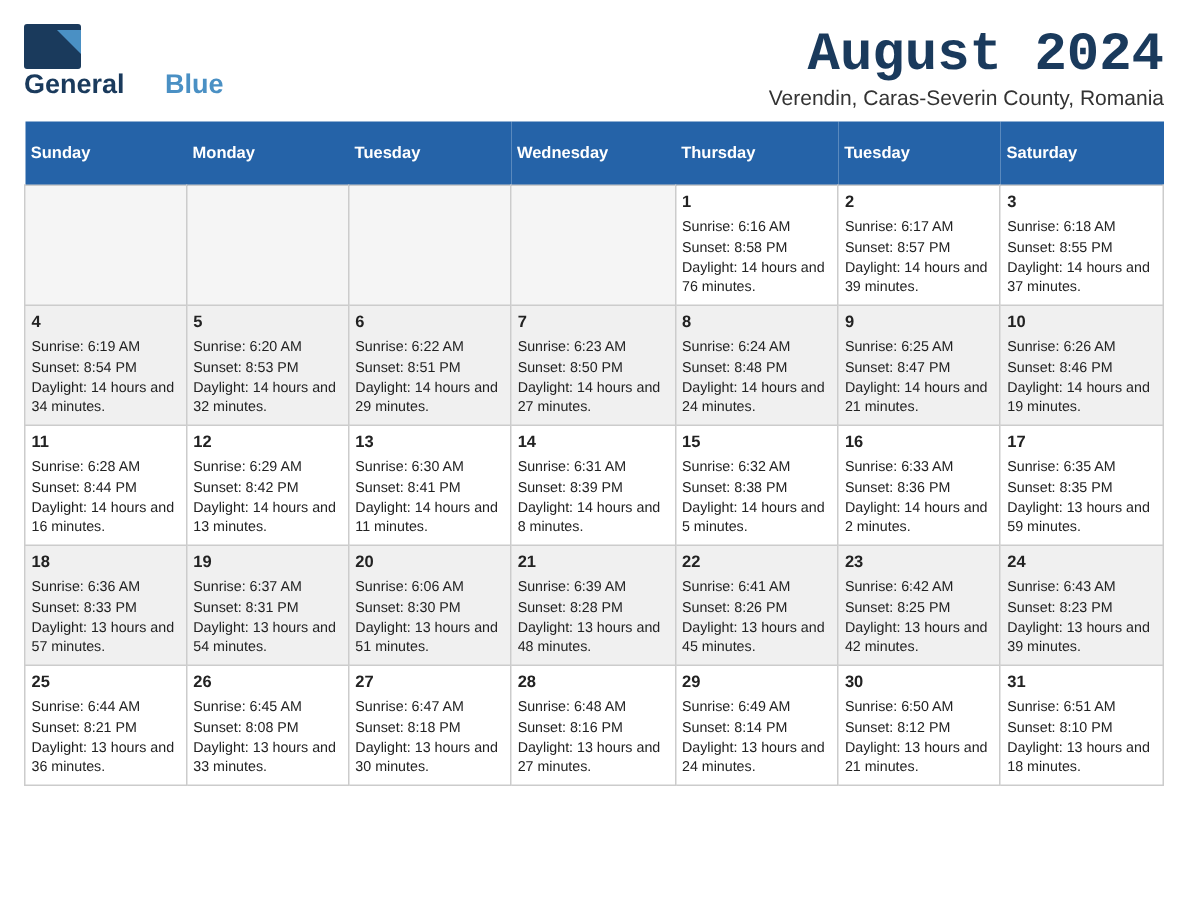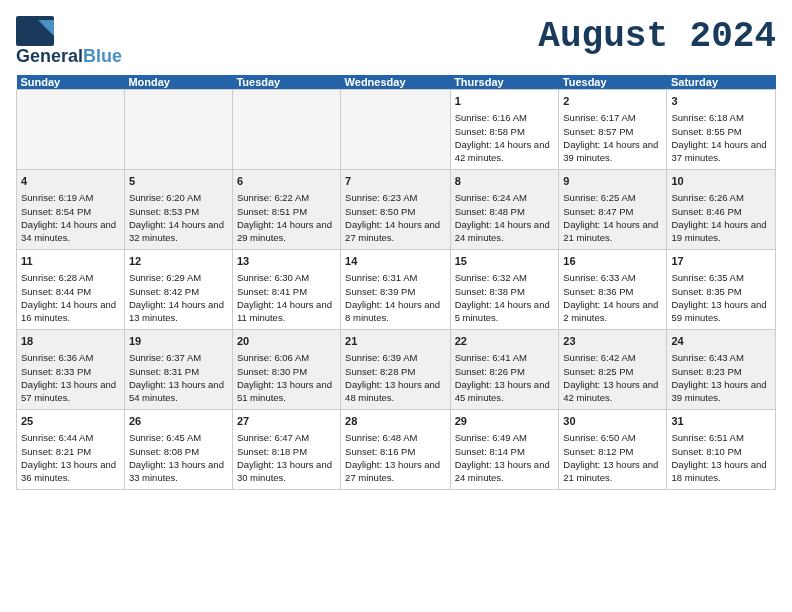--- a/index.html
+++ b/index.html
@@ -30,21 +30,21 @@
       color: #333;
     }
     table {
       width: 100%;
       border-collapse: collapse;
       font-size: 10px;
     }
     th {
       background: #2563a8;
       color: #fff;
-      padding: 1px 4px;
+      padding: 15px 4px;
       text-align: left;
       font-size: 11px;
       font-weight: bold;
     }
     td {
       border: 1px solid #ccc;
       vertical-align: top;
       padding: 4px 4px;
       min-height: 80px;
       height: 80px;
@@ -81,25 +81,26 @@
 <div class="header">
   <div class="logo-wrapper">
     <div class="logo-line1">
       <svg width="38" height="30" viewBox="0 0 38 30">
         <rect x="0" y="0" width="38" height="30" fill="#1a3a5c" rx="2"></rect>
         <polygon points="22,4 38,4 38,20" fill="#4a90c4"></polygon>
       </svg>
     </div>
     <div style="display:flex; align-items:baseline;text-align:center;">
       <span style="font-size:18px;font-weight:bold;color:#1a3a5c;">General</span>
-      <span style="font-size:18px;font-weight:bold;color:#4a90c4;">Blue</span>
+      <span style="font-size:18px;font-weight:bold;color:#4a90c4;margin-left:27px;">Blue</span>
     </div>
   </div>
   <div class="title-section">
     <div class="month-title">August 2024</div>
+    <div class="subtitle">Verendin, Caras-Severin County, Romania</div>
   </div>
 </div>
 
 <table>
   <thead>
     <tr id="header-row">
         <th>Sunday</th>
         <th>Monday</th>
         <th>Tuesday</th>
         <th>Wednesday</th>
@@ -111,21 +112,21 @@
   <tbody id="calendar-body">
       <tr>
         <td class="empty"></td>
         <td class="empty"></td>
         <td class="empty"></td>
         <td class="empty"></td>
         <td>
           <span class="day-num">1</span>
           <div>Sunrise: 6:16 AM</div>
           <div>Sunset: 8:58 PM</div>
-          <div>Daylight: 14 hours and 42 minutes.</div>
+          <div>Daylight: 14 hours and 76 minutes.</div>
         </td>
         <td>
           <span class="day-num">2</span>
           <div>Sunrise: 6:17 AM</div>
           <div>Sunset: 8:57 PM</div>
           <div>Daylight: 14 hours and 39 minutes.</div>
         </td>
         <td>
           <span class="day-num">3</span>
           <div>Sunrise: 6:18 AM</div>

